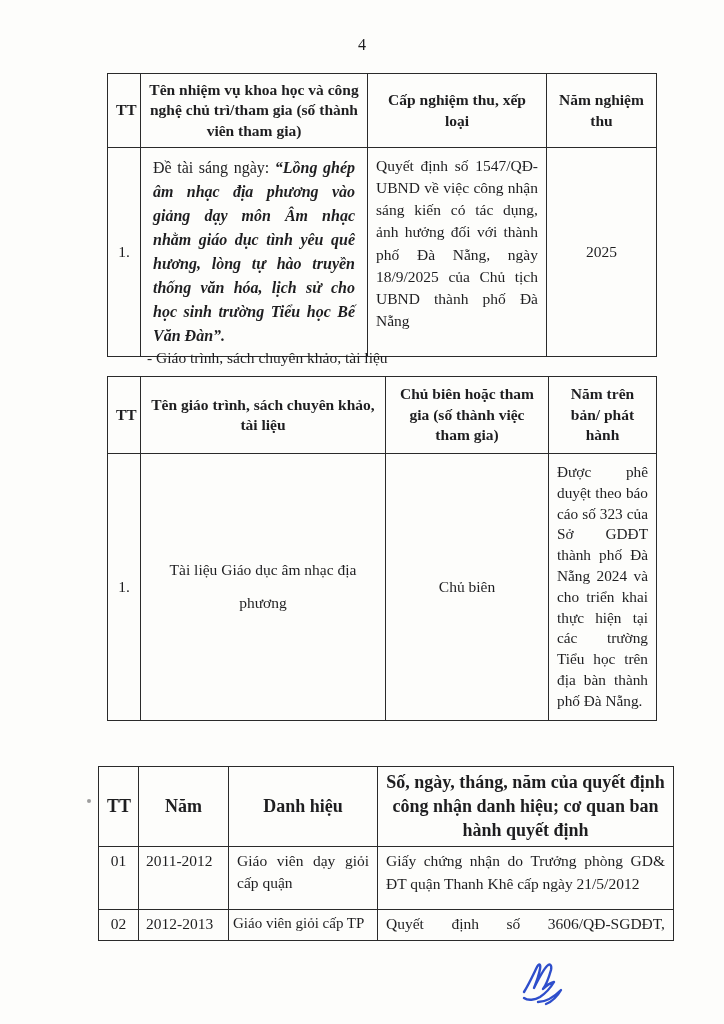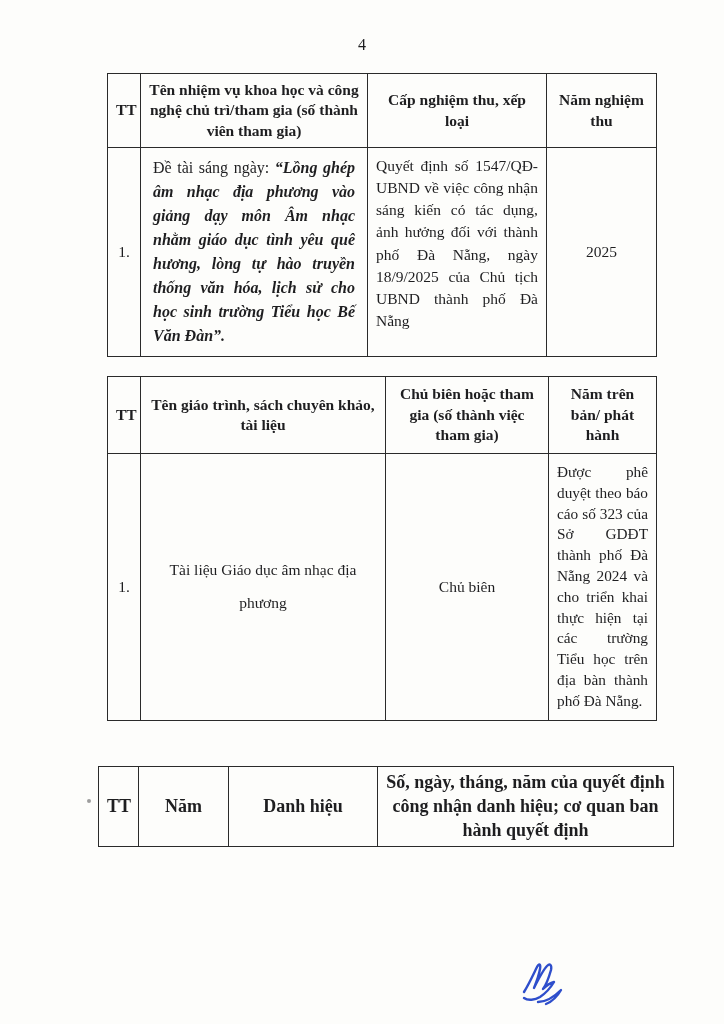--- a/index.html
+++ b/index.html
@@ -80,20 +80,21 @@
     </tr>
     <tr class="body-row">
       <td class="c-tt">1.</td>
       <td class="c-task"><span>Đề tài sáng ngày: </span><span class="quoted">“Lồng ghép âm nhạc địa phương vào giảng dạy môn Âm nhạc nhằm giáo dục tình yêu quê hương, lòng tự hào truyền thống văn hóa, lịch sử cho học sinh trường Tiểu học Bế Văn Đàn”.</span></td>
       <td class="c-acc">Quyết định số 1547/QĐ-UBND về việc công nhận sáng kiến có tác dụng, ảnh hưởng đối với thành phố Đà Nẵng, ngày 18/9/2025 của Chủ tịch UBND thành phố Đà Nẵng</td>
       <td class="c-year">2025</td>
     </tr>
   </tbody>
     </table>
 
+  <div class="freetext list-heading">- Giáo trình, sách chuyên khảo, tài liệu</div>
 
   <table class="t2">
     <colgroup>
         <col style="width:33px">
         <col style="width:245px">
         <col style="width:163px">
         <col style="width:108px">
       </colgroup>
     <tbody>
         <tr class="hdr">
@@ -121,20 +122,32 @@
         <col style="width:149px">
         <col style="width:296px">
       </colgroup>
     <tbody>
         <tr class="hdr">
       <th>TT</th>
       <th>Năm</th>
       <th>Danh hiệu</th>
       <th>Số, ngày, tháng, năm của quyết định công nhận danh hiệu; cơ quan ban hành quyết định</th>
     </tr>
+    <tr class="row1">
+      <td class="c-tt">01</td>
+      <td class="c-year">2011-2012</td>
+      <td class="c-title">Giáo viên dạy giỏi cấp quận</td>
+      <td class="c-dec">Giấy chứng nhận do Trưởng phòng GD&amp; ĐT quận Thanh Khê cấp ngày 21/5/2012</td>
+    </tr>
+    <tr class="row2">
+      <td class="c-tt">02</td>
+      <td class="c-year">2012-2013</td>
+      <td class="c-title nowrap">Giáo viên giỏi cấp TP</td>
+      <td class="c-dec spread">Quyết định số 3606/QĐ-SGDĐT,</td>
+    </tr>
   </tbody>
     </table>
 
   <svg class="signature" width="78" height="56" viewBox="0 0 78 56">
     <path d="M16,36 C21,28 26,17 29,11 C31,7 33,8 32,13 C31,19 28,27 26,32
              C30,24 35,14 39,10 C42,7 44,9 43,14 C41,21 38,29 35,33
              C38,30 42,27 46,26 C43,31 38,37 32,41 C27,44 20,45 16,42
              M30,46 C37,46 46,41 53,34 C49,41 43,46 38,48" fill="none" stroke-width="2.4" stroke-linecap="round" stroke-linejoin="round" stroke="#2e4ecb"></path>
   </svg>
 

